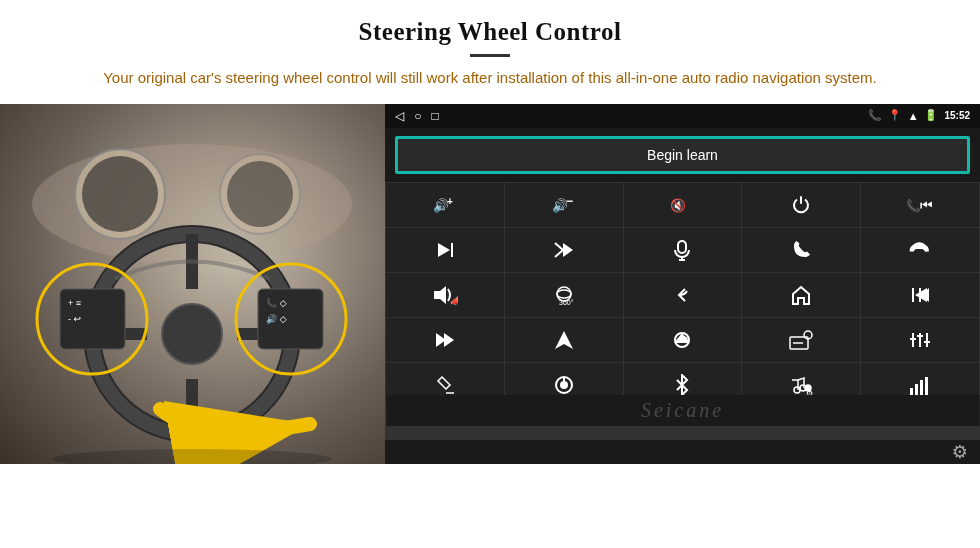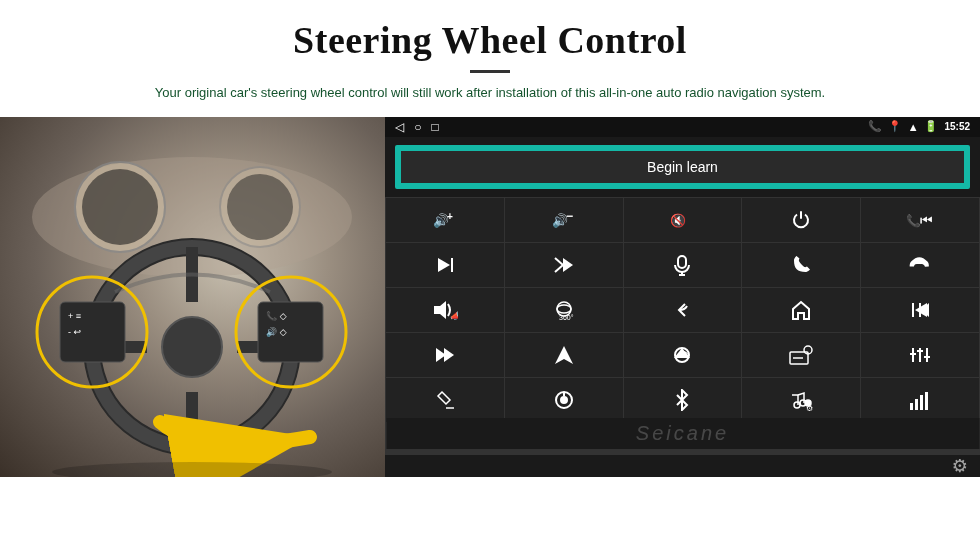--- a/index.html
+++ b/index.html
@@ -20,37 +20,37 @@
       background: #fff;
     }
 
     .header-section {
       text-align: center;
       padding: 18px 60px 6px;
       width: 100%;
     }
 
     .main-title {
-      font-size: 38px;
+      font-size: 25px;
       font-weight: 900;
       color: #111;
       font-family: Georgia, serif;
       letter-spacing: 0.5px;
     }
 
     .title-divider {
       width: 40px;
       height: 3px;
       background: #333;
       margin: 8px auto 10px;
     }
 
     .subtitle {
-      font-size: 13px;
-      color: #14532d;
+      font-size: 15px;
+      color: #a16207;
       line-height: 1.5;
       max-width: 780px;
       margin: 0 auto;
       font-family: Arial, sans-serif;
     }
 
     .content-row {
       display: flex;
       width: 100%;
       flex: 1;
@@ -112,21 +112,21 @@
     }
 
     .begin-learn-row {
       padding: 8px 10px;
       background: #1a1a1a;
     }
 
     .begin-learn-btn {
       width: 100%;
       background: #2a2a2a;
-      border: 6px solid #14b8a6;
+      border: 3px solid #14b8a6;
       color: #fff;
       padding: 8px;
       font-size: 14px;
       text-align: center;
       font-family: Arial, sans-serif;
       cursor: pointer;
       border-radius: 2px;
     }
 
     .controls-grid {
@@ -146,27 +146,27 @@
       color: #fff;
       font-size: 16px;
       cursor: pointer;
       min-height: 44px;
       border: none;
       position: relative;
     }
 
     .watermark {
       position: absolute;
-      bottom: 5px;
+      bottom: 13px;
       left: 50%;
       transform: translateX(-50%);
       color: rgba(255,255,255,0.25);
       font-size: 18px;
       font-style: italic;
-      font-family: Liberation Sans, sans-serif;
+      font-family: Liberation Serif, serif;
       letter-spacing: 2px;
       white-space: nowrap;
     }
   </style>
 </head>
 <body>
 
 <div class="page-wrapper">
 
   <div class="header-section">

